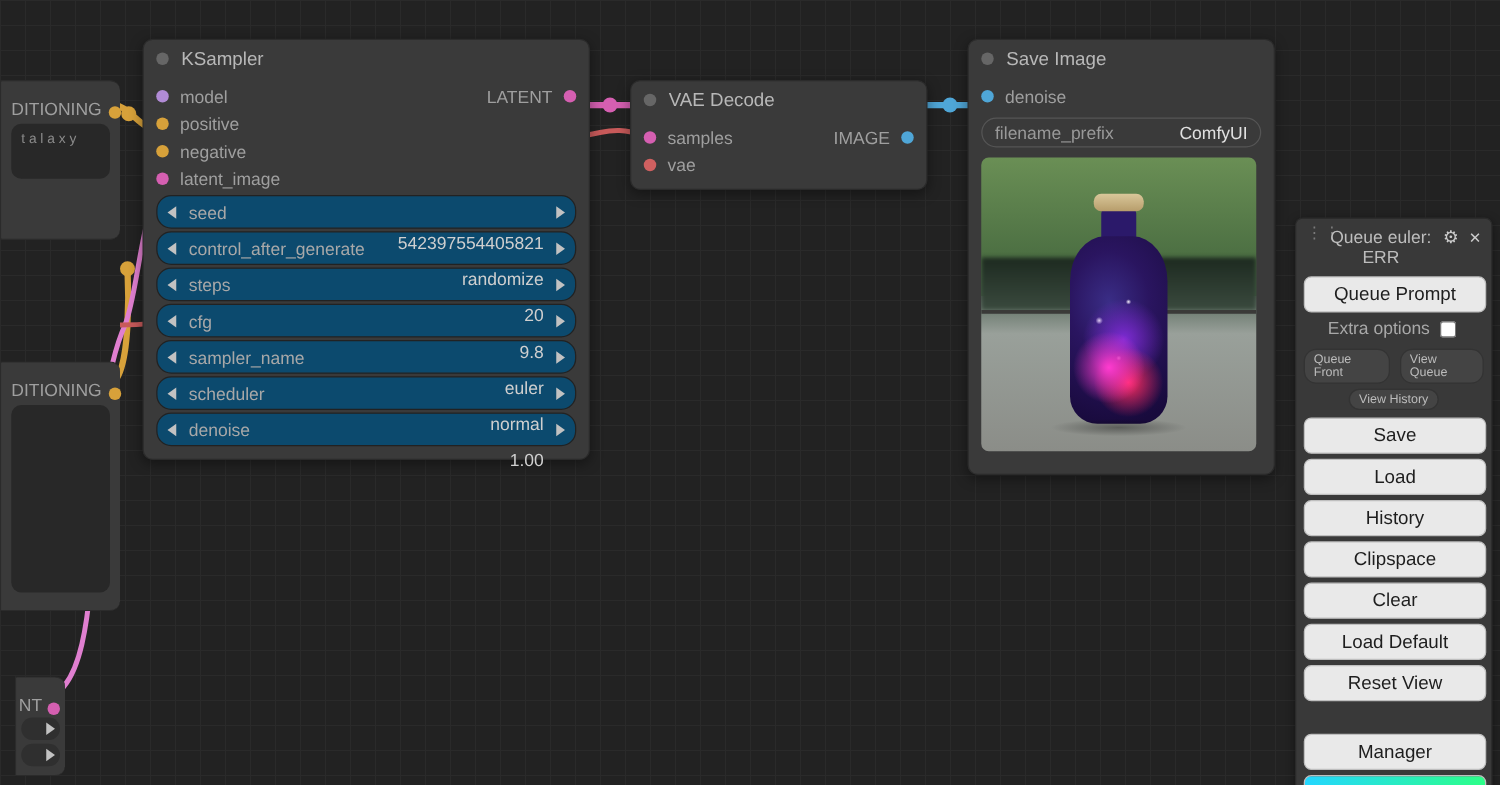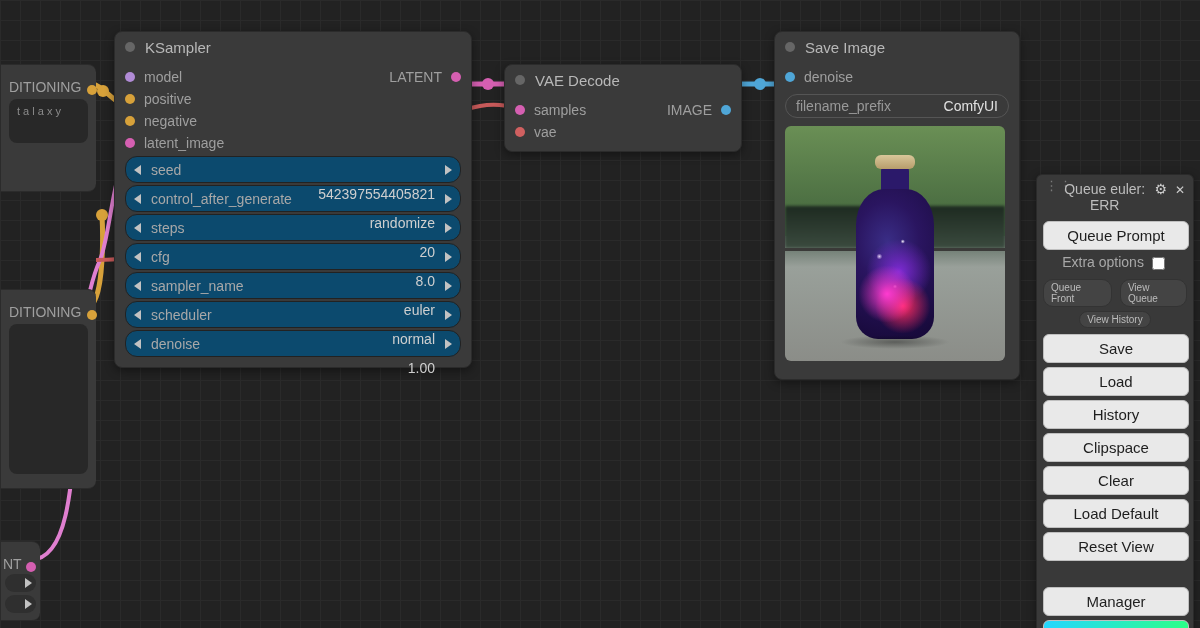--- a/index.html
+++ b/index.html
@@ -259,21 +259,21 @@
   </div>
 
   <div class="frag" style="left:0; top:289px; width:96px; height:200px;">
     <div class="hdr">
       <span>DITIONING</span>
       <span class="port p-orange" style="margin-left:6px;"></span>
     </div>
     <div class="inner" style="height:150px;"></div>
   </div>
 
-  <div class="frag" style="left:0; top:541px; width:40px; height:80px;">
+  <div class="frag" style="left:12px; top:541px; width:40px; height:80px;">
     <div class="hdr" style="padding-left:2px;">
       <span>NT</span>
       <span class="port p-magenta" style="margin-left:4px;"></span>
     </div>
     <div style="margin:2px 4px;">
       <div style="height:18px; background:#2f2f2f; border-radius:10px; display:flex; align-items:center; justify-content:flex-end; padding-right:4px;">
         <span class="tri-r"></span>
       </div>
       <div style="height:18px; margin-top:3px; background:#2f2f2f; border-radius:10px; display:flex; align-items:center; justify-content:flex-end; padding-right:4px;">
         <span class="tri-r"></span>
@@ -330,21 +330,21 @@
       </div>
       <div class="param-row">
         <span class="tri-l"></span>
         <span class="lbl">steps</span>
         <span class="val">20</span>
         <span class="tri-r"></span>
       </div>
       <div class="param-row">
         <span class="tri-l"></span>
         <span class="lbl">cfg</span>
-        <span class="val">8.0</span>
+        <span class="val">9.8</span>
         <span class="tri-r"></span>
       </div>
       <div class="param-row">
         <span class="tri-l"></span>
         <span class="lbl">sampler_name</span>
         <span class="val">euler</span>
         <span class="tri-r"></span>
       </div>
       <div class="param-row">
         <span class="tri-l"></span>

